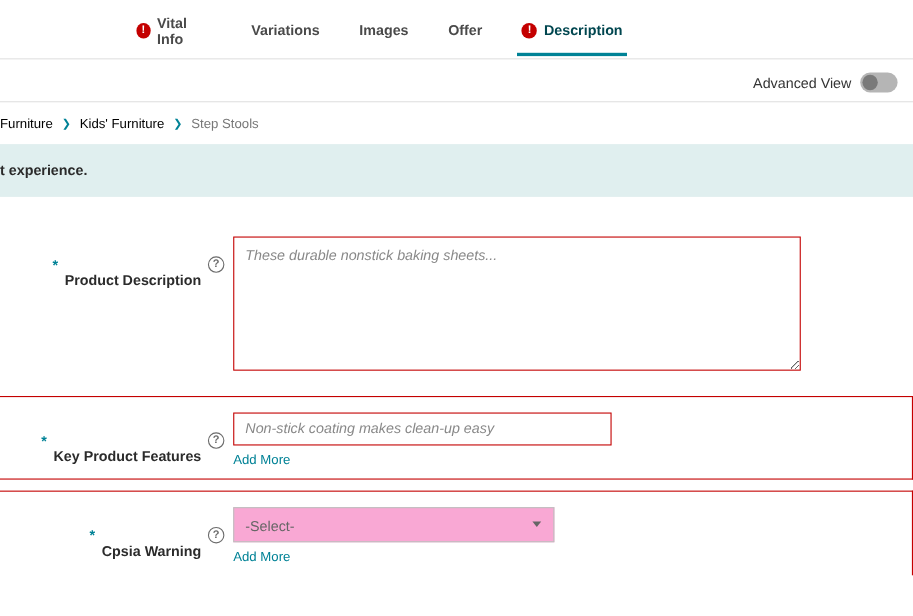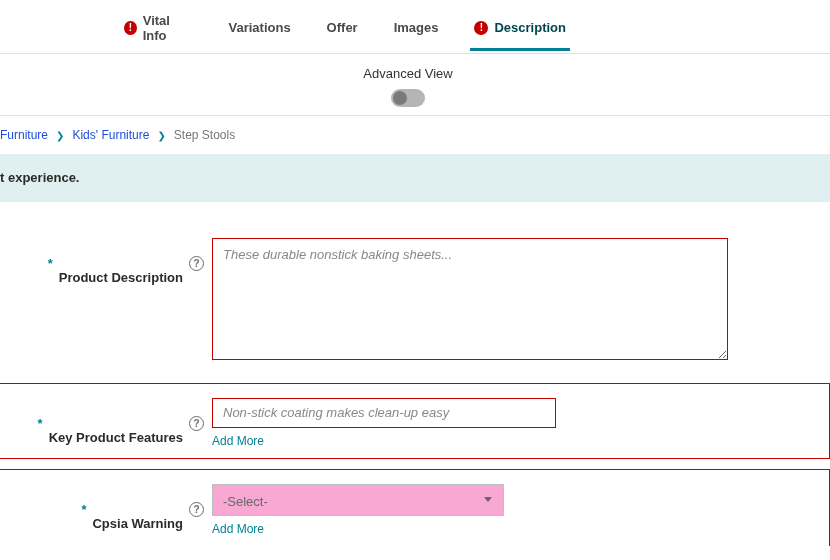--- a/index.html
+++ b/index.html
@@ -49,21 +49,20 @@
     color: #fff;
     font-size: 10px;
     font-weight: 700;
   }
   .advanced-row {
     display: flex;
     justify-content: flex-end;
     align-items: center;
     padding: 12px 14px 8px 0;
     gap: 8px;
-    flex-direction: column;
   }
   .advanced-label { font-size: 13px; color: #333; }
   .toggle {
     position: relative;
     width: 34px;
     height: 18px;
     background: #b5b5b5;
     border-radius: 9px;
     cursor: pointer;
   }
@@ -78,21 +77,21 @@
     border-radius: 50%;
   }
   .breadcrumb-bar {
     border-top: 1px solid #e0e0e0;
     padding: 12px 0 12px 0;
     display: flex;
     align-items: center;
     gap: 8px;
     font-size: 12px;
   }
-  .breadcrumb-bar a { color: #1d4ed8; text-decoration: none; cursor: pointer; }
+  .breadcrumb-bar a { color: #000000; text-decoration: none; cursor: pointer; }
   .breadcrumb-bar .sep { color: #008296; font-size: 10px; }
   .breadcrumb-bar .current { color: #777; }
   .info-banner {
     background: #e0efef;
     padding: 14px 8px 14px 0;
     font-size: 13px;
     font-weight: 600;
     color: #2b2b2b;
     line-height: 1.5;
   }
@@ -200,24 +199,24 @@
 
 <div class="tabs">
   <div class="tab">
     <span class="warn-icon">!</span>
     <span>Vital Info</span>
   </div>
   <div class="tab">
     <span>Variations</span>
   </div>
   <div class="tab">
+    <span>Images</span>
+  </div>
+  <div class="tab">
     <span>Offer</span>
-  </div>
-  <div class="tab">
-    <span>Images</span>
   </div>
   <div class="tab active">
     <span class="warn-icon">!</span>
     <span>Description</span>
   </div>
 </div>
 
 <div class="advanced-row">
   <span class="advanced-label">Advanced View</span>
   <span class="toggle"></span>

